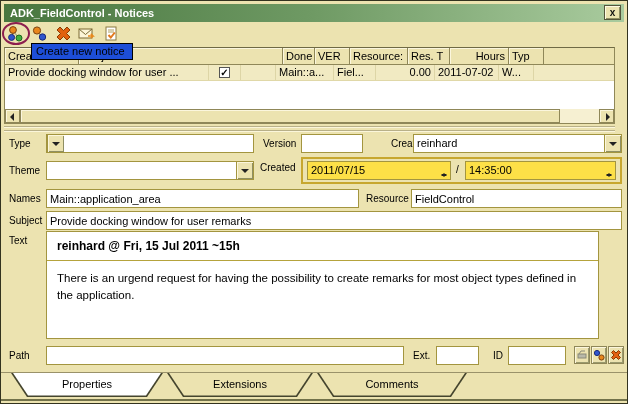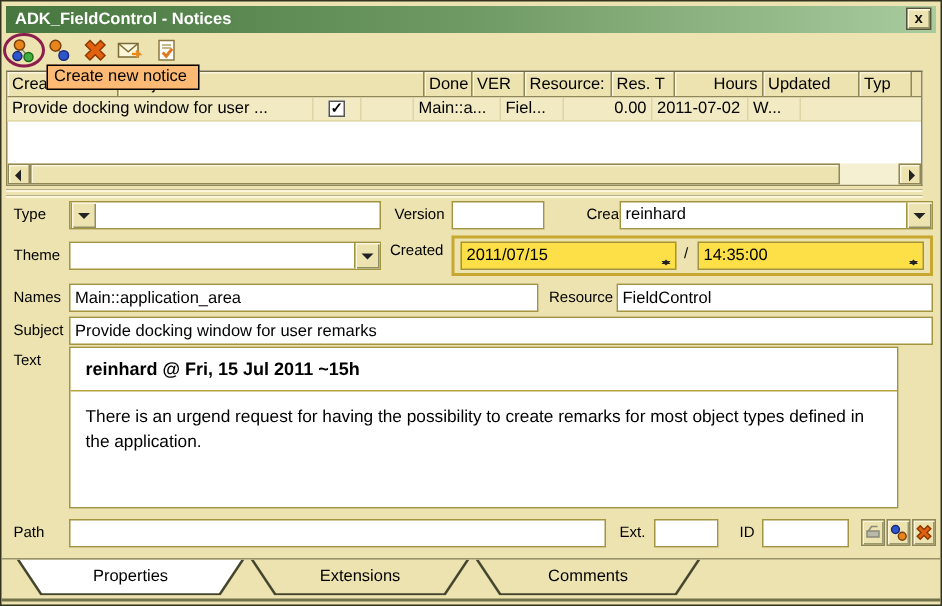--- a/index.html
+++ b/index.html
@@ -9,21 +9,21 @@
   .titlebar{position:absolute;left:3px;top:3px;right:3px;height:18px;
     background:linear-gradient(to right,#48763f,#6f9a64,#a9cb9e);
     color:#fff;font-size:11px;font-weight:bold;line-height:18px;padding-left:6px;}
   .closebtn{position:absolute;right:6px;top:4px;width:17px;height:15px;background:#ece3b0;
     border:1px solid #55553a;box-shadow:inset 1px 1px 0 #fffbe2,inset -1px -1px 0 #8f8f63;
     font-size:10px;font-weight:bold;color:#111;text-align:center;line-height:13px;cursor:pointer;}
   
   .toolbar{position:absolute;left:4px;top:23px;height:20px;display:flex;gap:4px;}
   .tbtn{width:20px;height:19px;display:flex;align-items:center;justify-content:center;cursor:pointer;}
   .annotation{position:absolute;left:1px;top:21px;width:28px;height:23px;border:2px solid #8c1e4e;border-radius:50%;pointer-events:none;z-index:30;}
-  .tooltip{position:absolute;left:30px;top:42px;width:102px;height:17px;background:#fdba74;border:1px solid #000;
+  .tooltip{position:absolute;left:30px;top:42px;width:102px;height:17px;background:#1d4ed8;border:1px solid #000;
     font-size:11px;line-height:15px;padding-left:4px;z-index:40;color:#000;}
   
   .grid{position:absolute;left:3px;top:46px;width:611px;height:77px;background:#fff;
     border:1px solid #8f8758;border-top-color:#6f6a45;}
   .ghead{display:flex;height:17px;background:#ece3b0;border-bottom:1px solid #8f8758;}
   .ghead .cell{font-size:11px;color:#000;line-height:16px;padding:0 3px;
     border-right:1px solid #8f8758;box-shadow:inset 1px 1px 0 #fbf6dd;overflow:hidden;white-space:nowrap;cursor:pointer;}
   .grow{display:flex;height:16px;background:#f1eac2;border-bottom:1px solid #e0d8a8;}
   .grow .cell{font-size:11px;color:#000;line-height:15px;padding:0 3px;border-right:1px solid #ddd5a6;overflow:hidden;white-space:nowrap;}
   .c0{width:74px;} .c1{width:204px;} .c2{width:32px;text-align:center;} .c3{width:35px;}
@@ -130,21 +130,20 @@
 
   <div class="grid">
     <div class="ghead">
       <div class="cell c0">Created</div>
       <div class="cell c1">Subject</div>
       <div class="cell c2">Done</div>
       <div class="cell c3">VER</div>
       <div class="cell c4">Resource:</div>
       <div class="cell c5">Res. T</div>
       <div class="cell c6">Hours</div>
-      <div class="cell c7">Updated</div>
       <div class="cell c8">Typ</div>
     </div>
     <div class="grow">
       <div class="cell c1">Provide docking window for user ...</div>
       <div class="cell c2">
         <span class="chk">✓</span>
       </div>
       <div class="cell c3"></div>
       <div class="cell c4">Main::a...</div>
       <div class="cell c5">Fiel...</div>

